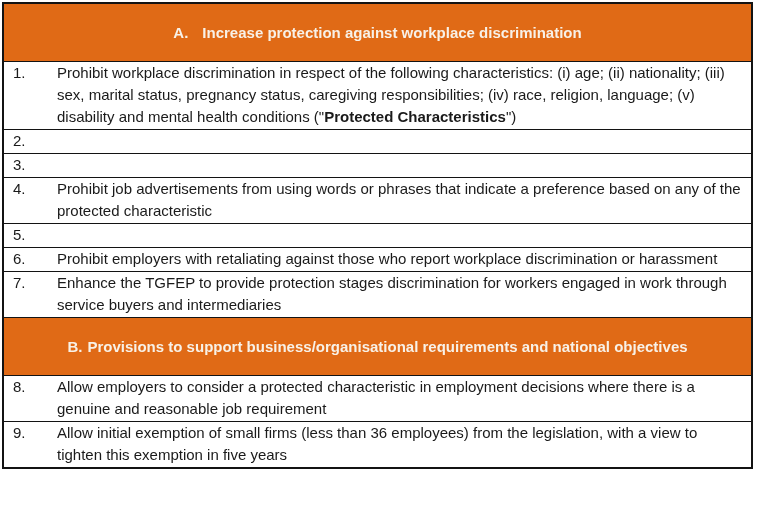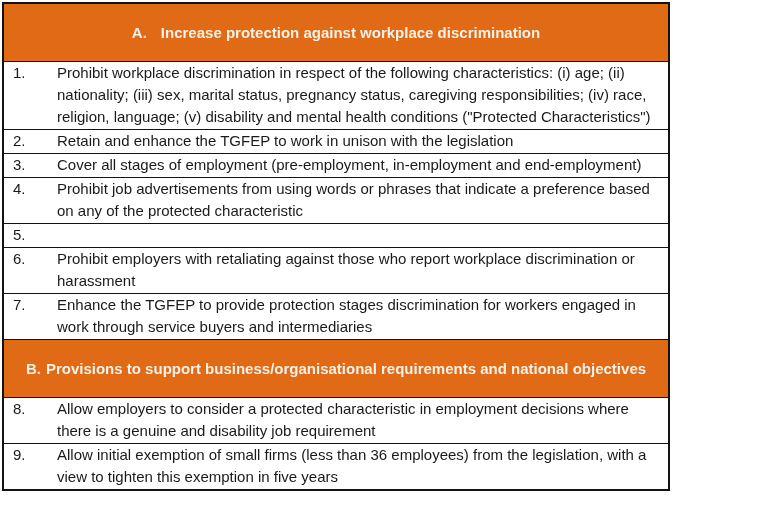--- a/index.html
+++ b/index.html
@@ -6,21 +6,21 @@
     margin: 0;
     padding: 0;
     background: #ffffff;
     width: 759px;
     height: 520px;
     font-family: "Liberation Sans", sans-serif;
   }
   .tbl {
     box-sizing: border-box;
     margin: 2px;
-    width: 668px;
+    width: 751px;
     border: 2px solid #131313;
     background: #701a75;
   }
   .tbl > div + div {
     border-top: 1.5px solid #131313;
   }
   .sec-header {
     background: #E06A16;
     color: #F8F1E7;
     font-weight: bold;
@@ -40,44 +40,42 @@
     background: #ffffff;
   }
   .row .num {
     width: 44px;
     flex: none;
   }
   .row .txt {
     flex: 1;
     max-width: 690px;
   }
-  .row .txt b { font-weight: normal; }
+  .row .txt b { font-weight: bold; }
 </style>
 </head>
 <body>
 
 <div class="tbl">
 
   <div class="sec-header">
     <span class="prefix-a">A.</span><span>Increase protection against workplace discrimination</span>
   </div>
 
   <div class="row">
     <div class="num">1.</div>
     <div class="txt"><span>Prohibit workplace discrimination in respect of the following characteristics: (i) age; (ii) nationality; (iii) sex, marital status, pregnancy status, caregiving responsibilities; (iv) race, religion, language; (v) disability and mental health conditions ("</span><b>Protected Characteristics</b><span>")</span></div>
   </div>
 
   <div class="row">
     <div class="num">2.</div>
-    <div class="txt">Retain and enhance the TGFEP to work in unison with the legislation</div>
   </div>
 
   <div class="row">
     <div class="num">3.</div>
-    <div class="txt">Cover all stages of employment (pre-employment, in-employment and end-employment)</div>
   </div>
 
   <div class="row">
     <div class="num">4.</div>
     <div class="txt">Prohibit job advertisements from using words or phrases that indicate a preference based on any of the protected characteristic</div>
   </div>
 
   <div class="row">
     <div class="num">5.</div>
   </div>
@@ -91,21 +89,21 @@
     <div class="num">7.</div>
     <div class="txt">Enhance the TGFEP to provide protection stages discrimination for workers engaged in work through service buyers and intermediaries</div>
   </div>
 
   <div class="sec-header">
     <span class="prefix-b">B.</span><span>Provisions to support business/organisational requirements and national objectives</span>
   </div>
 
   <div class="row">
     <div class="num">8.</div>
-    <div class="txt">Allow employers to consider a protected characteristic in employment decisions where there is a genuine and disability job requirement</div>
+    <div class="txt">Allow employers to consider a protected characteristic in employment decisions where there is a genuine and reasonable job requirement</div>
   </div>
 
   <div class="row">
     <div class="num">9.</div>
     <div class="txt">Allow initial exemption of small firms (less than 36 employees) from the legislation, with a view to tighten this exemption in five years</div>
   </div>
 
 </div>
 
 </body></html>

